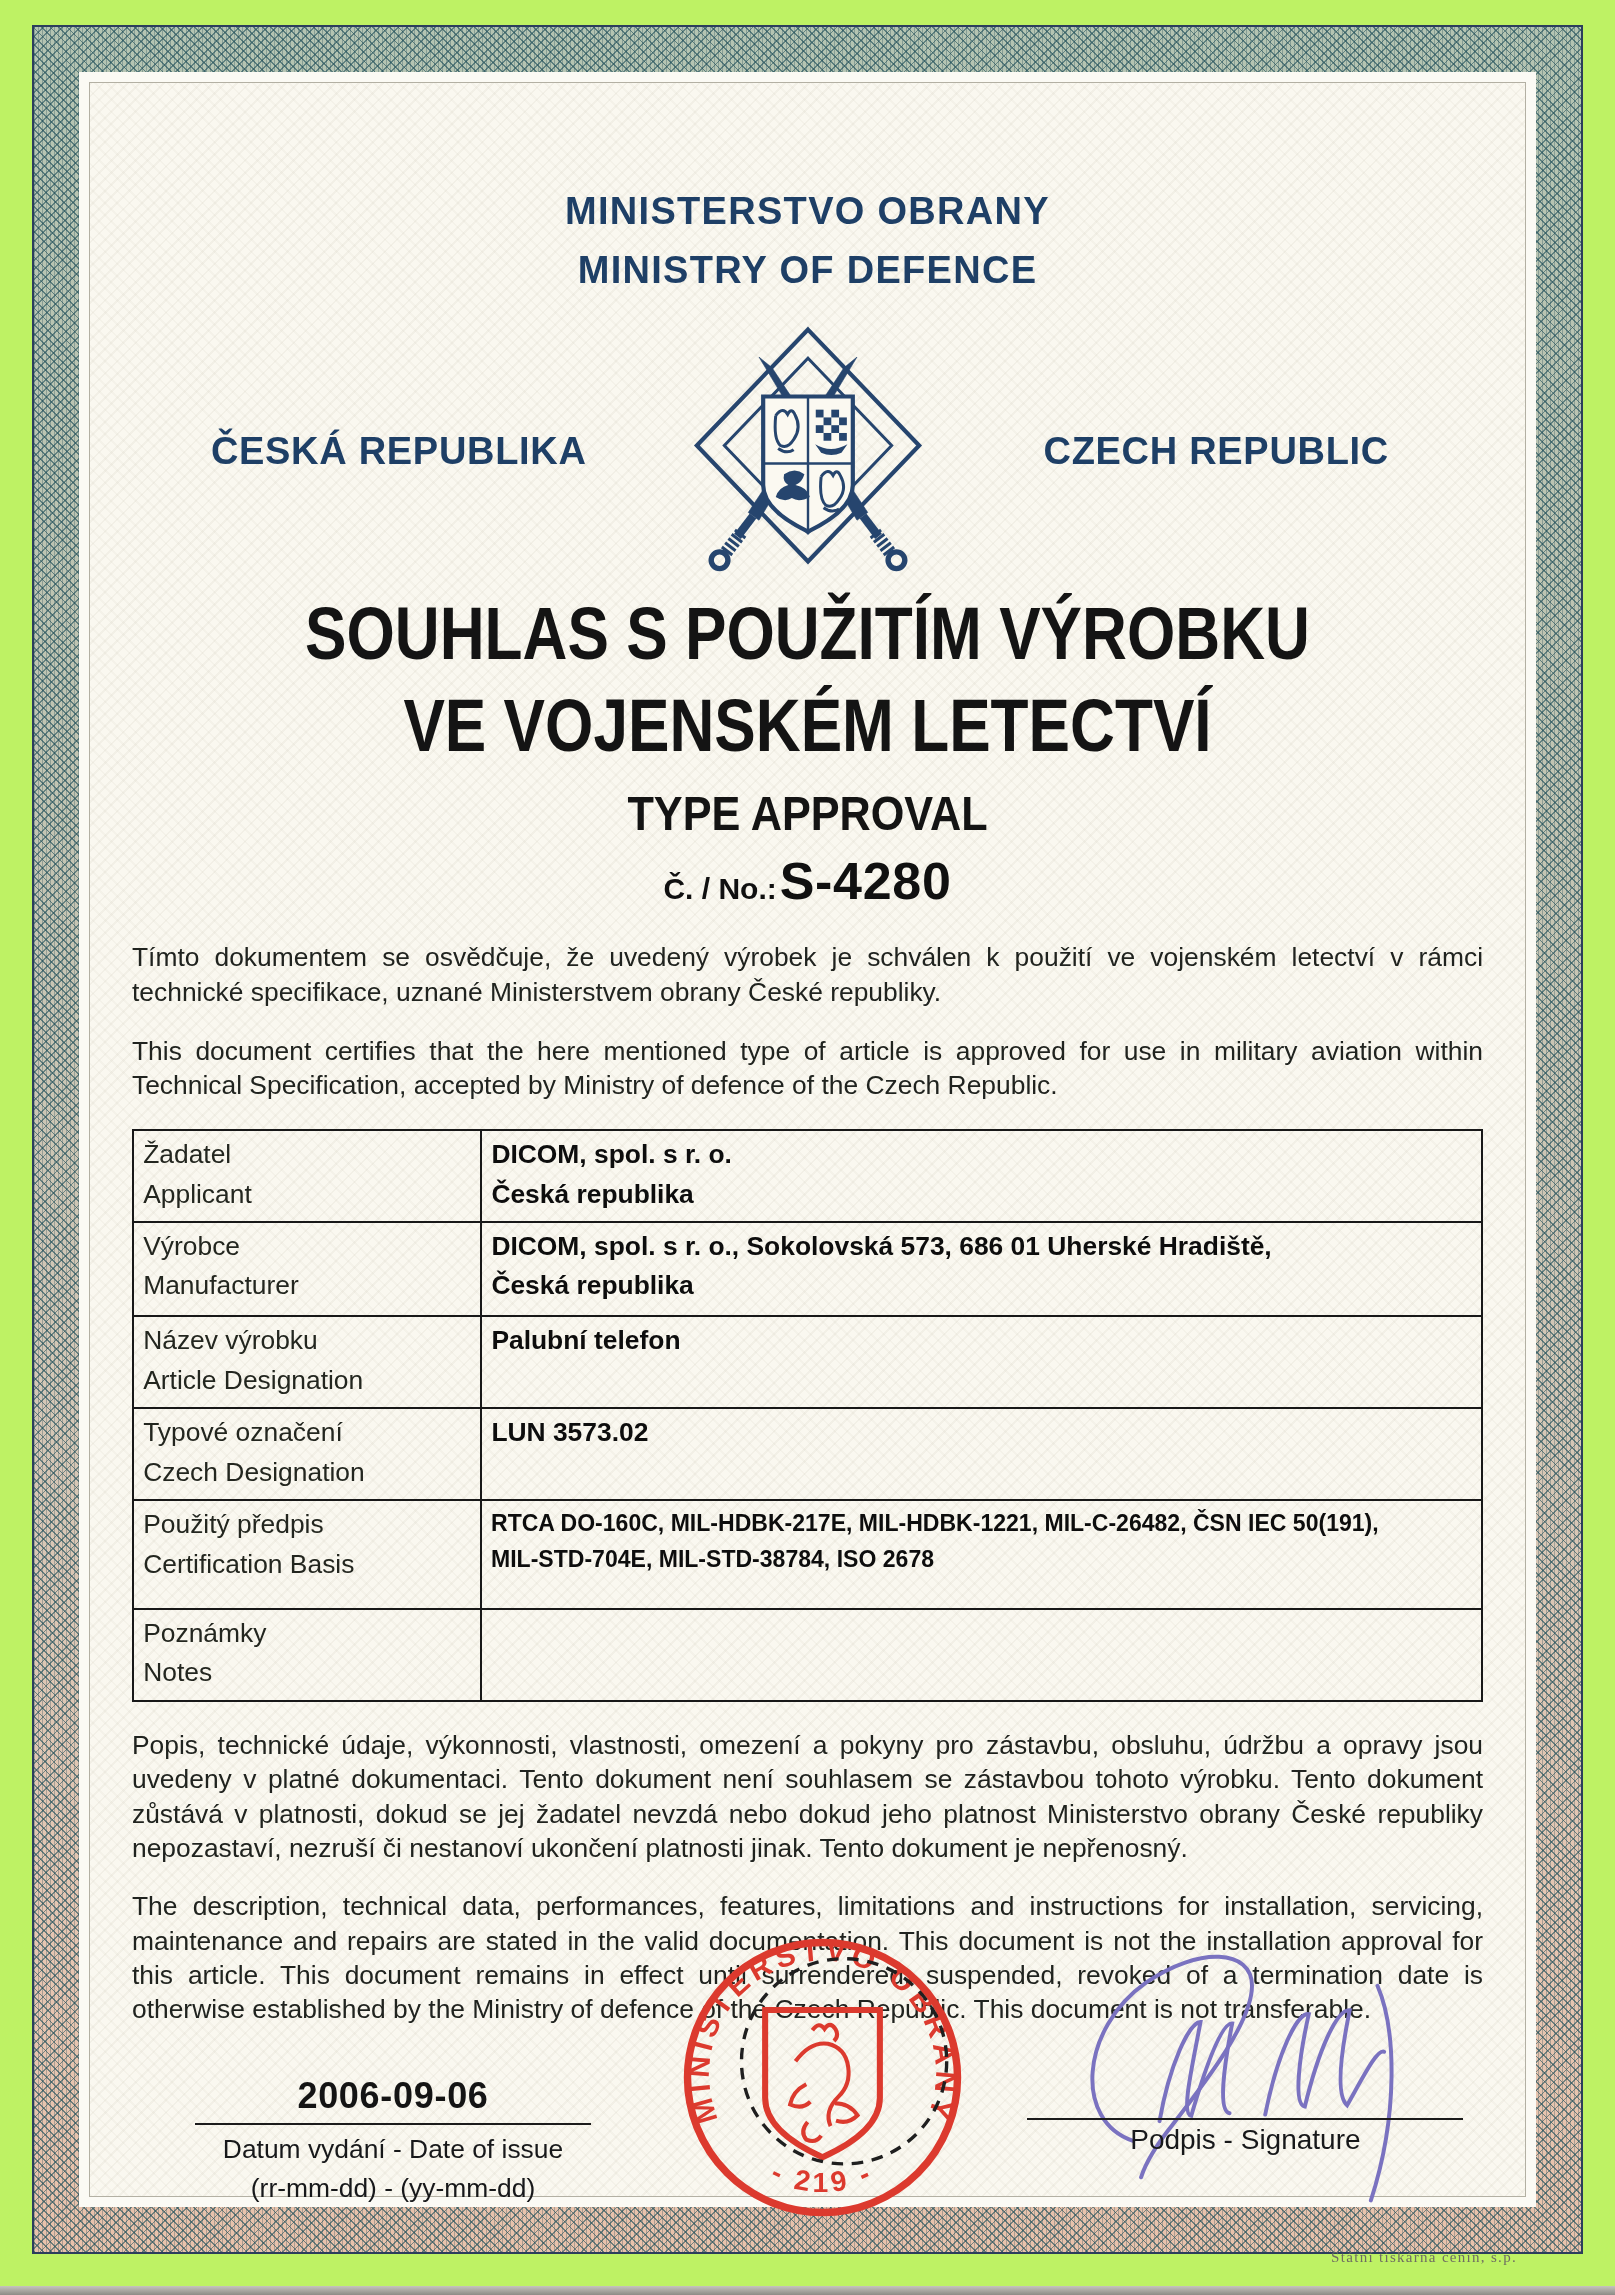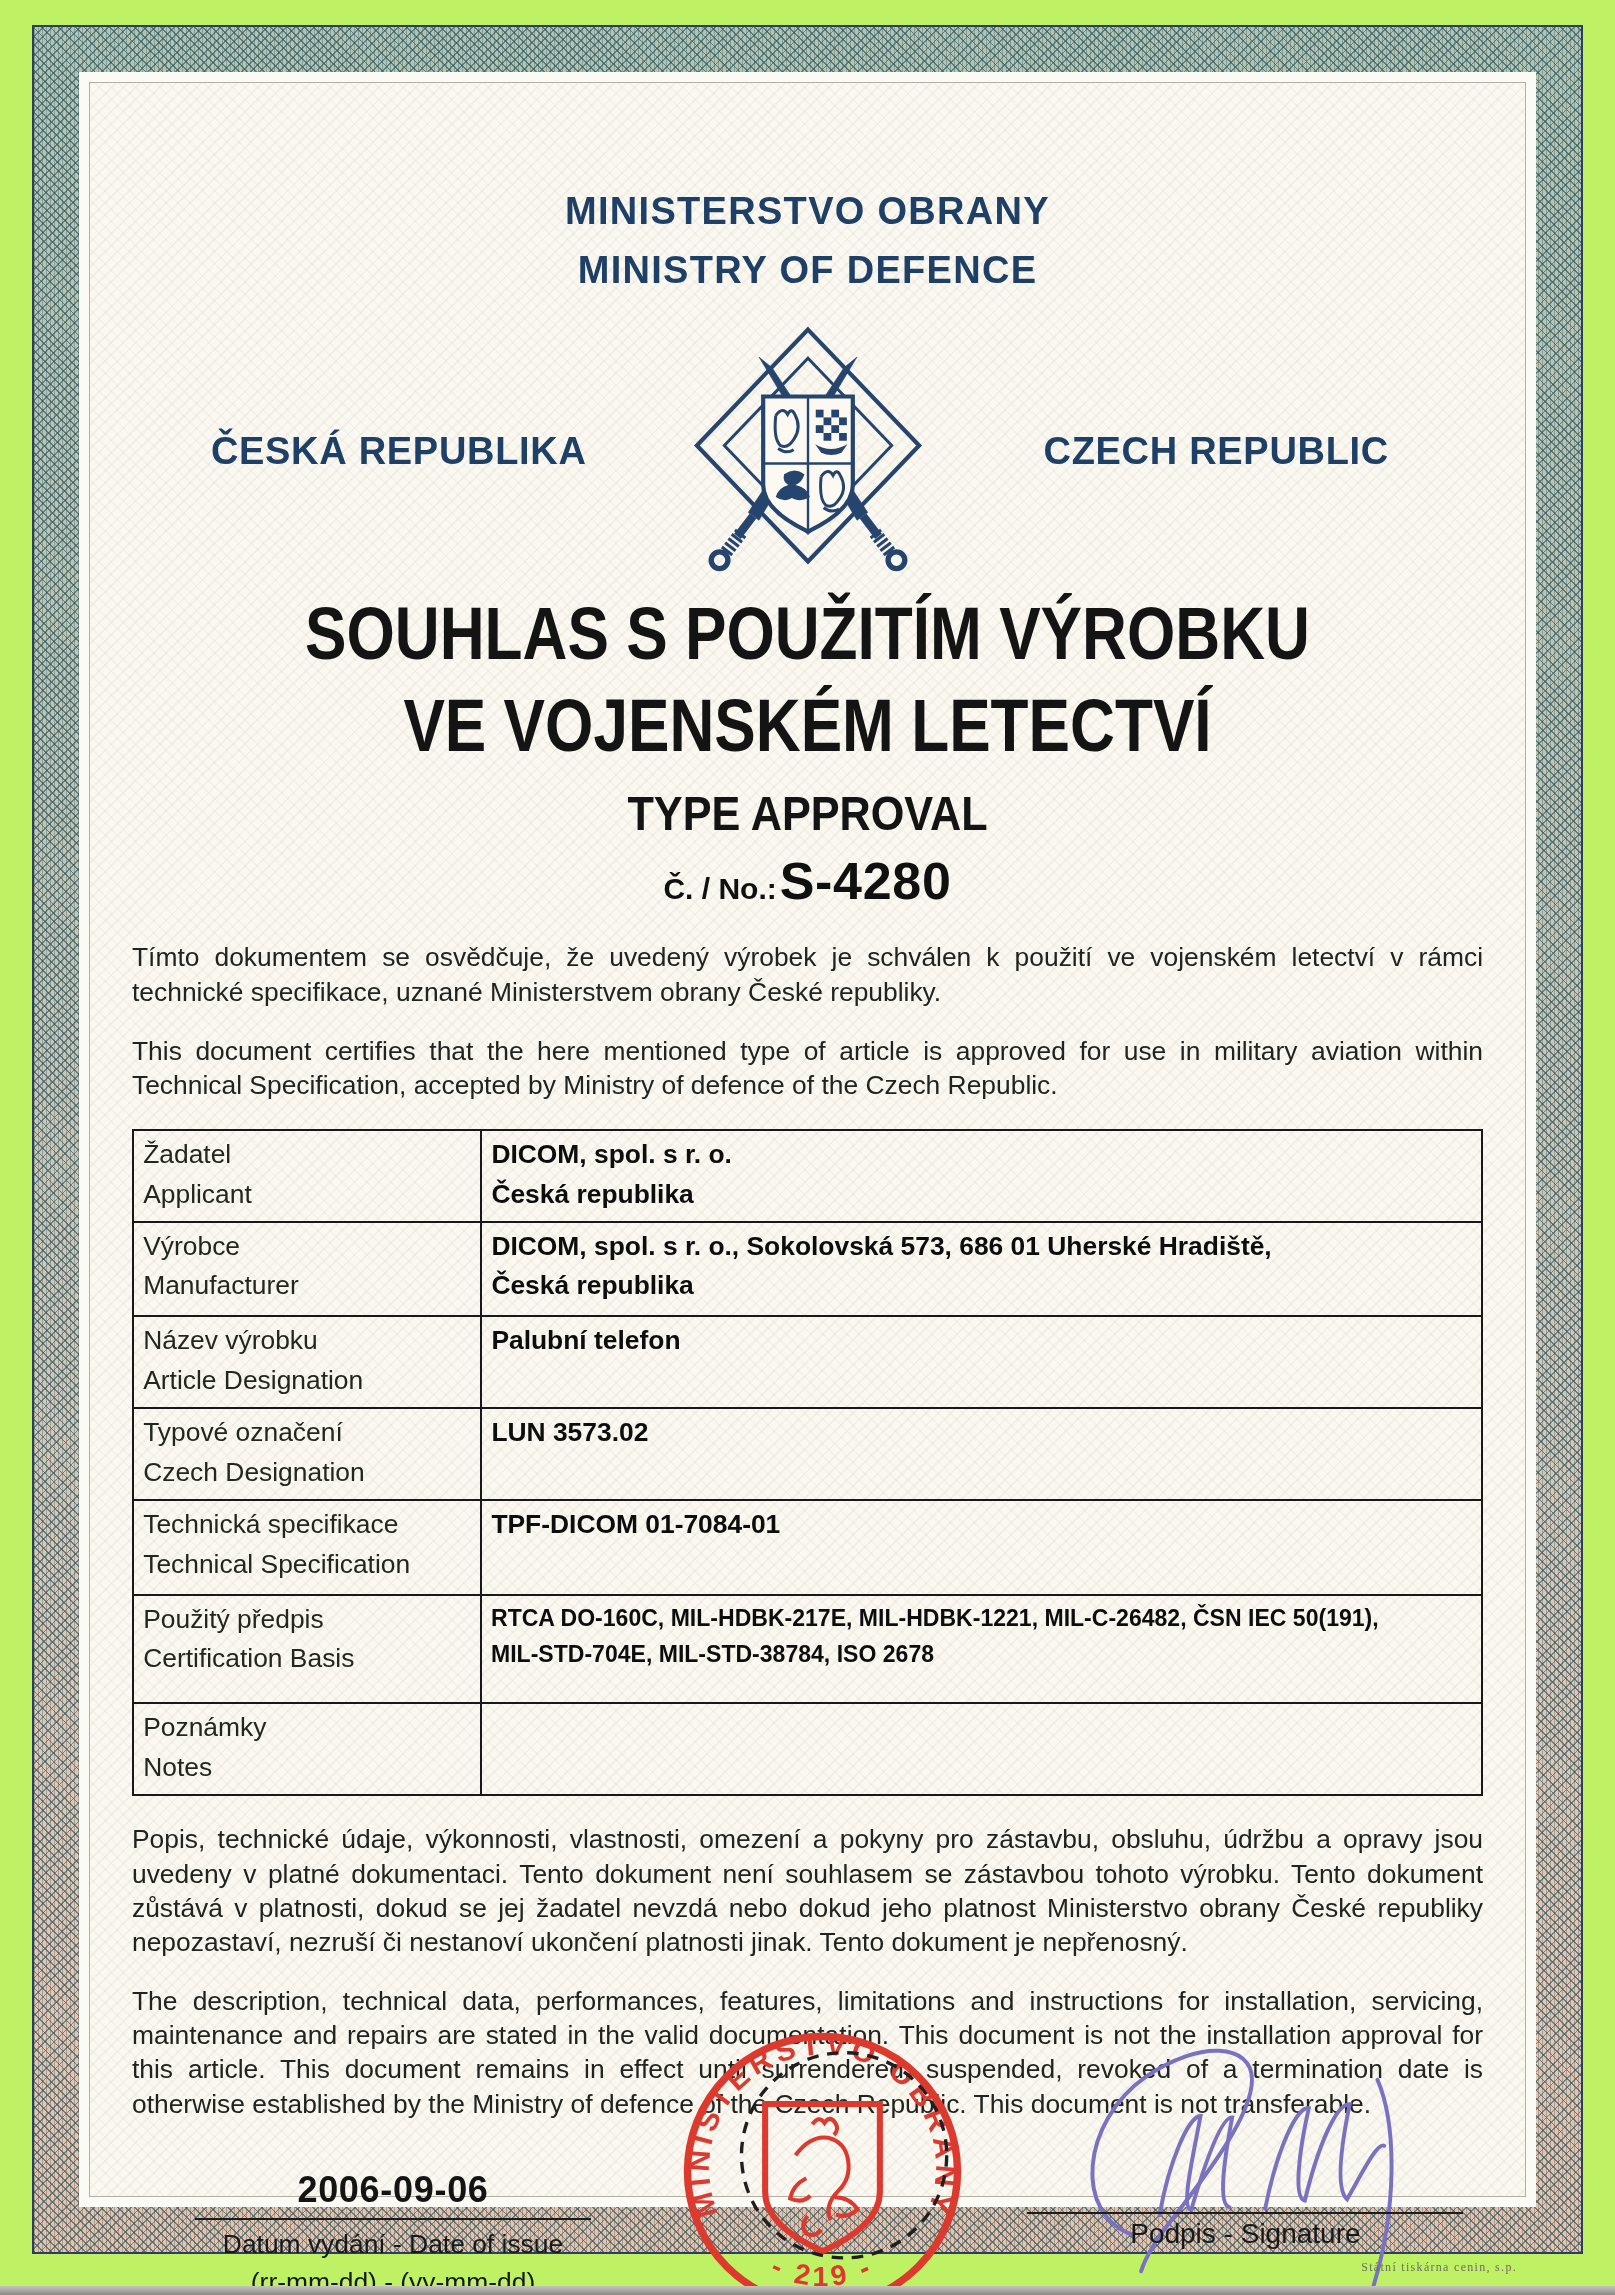--- a/index.html
+++ b/index.html
@@ -68,22 +68,22 @@
   .stamp{ position:absolute; left:50%; top:-106px; transform:translateX(calc(-50% + 14.5px)); }
   .date-block{ position:absolute; left:63px; top:40px; width:396px; text-align:center; color:#141414;}
   .date-value{ font-weight:bold; font-size:36px; letter-spacing:0.7px; padding-bottom:6.6px; border-bottom:2.6px solid #1b1b1b;}
   .date-caption{ margin-top:5.3px; font-size:26.4px; line-height:1.45; color:#17181a;}
   .sig-block{ position:absolute; right:6.6px; top:-112px; width:449px; }
   .sig-ink{ position:absolute; left:6.6px; top:0px; }
   .sig-line{ position:absolute; left:0; top:195px; width:436px; border-bottom:2.6px solid #1b1b1b;}
   .sig-caption{ position:absolute; left:0; top:201px; width:436px; text-align:center; font-size:28px; color:#17181a;}
 
   .printer-note{
-    position:absolute; right:98px; bottom:20px;
-    font-family:"Liberation Serif", serif; font-size:12px; color:#6e6d61; letter-spacing:1.3px;
+    position:absolute; right:98px; bottom:29px;
+    font-family:"Liberation Serif", serif; font-size:15px; color:#6e6d61; letter-spacing:1.3px;
   }
   .scan-edge{ position:absolute; left:0; right:0; bottom:0; height:8.6px;
     background:linear-gradient(180deg,#c6c4be,#8d8b85);}
 </style>
 </head>
 <body>
 
 <div class="page">
   <div class="frame">
     <div class="band"></div>
@@ -186,29 +186,20 @@
                 <div class="vline">Palubní telefon</div>
               </td>
             </tr>
             <tr class="r4">
               <td class="lbl">
                 <div>Typové označení</div>
                 <div>Czech Designation</div>
               </td>
               <td class="val">
                 <div class="vline">LUN 3573.02</div>
-              </td>
-            </tr>
-            <tr class="r5">
-              <td class="lbl">
-                <div>Technická specifikace</div>
-                <div>Technical Specification</div>
-              </td>
-              <td class="val">
-                <div class="vline">TPF-DICOM 01-7084-01</div>
               </td>
             </tr>
             <tr class="r6">
               <td class="lbl">
                 <div>Použitý předpis</div>
                 <div>Certification Basis</div>
               </td>
               <td class="val">
                 <div class="vline">RTCA DO-160C, MIL-HDBK-217E, MIL-HDBK-1221, MIL-C-26482, ČSN IEC 50(191),</div>
                 <div class="vline">MIL-STD-704E, MIL-STD-38784, ISO 2678</div>

